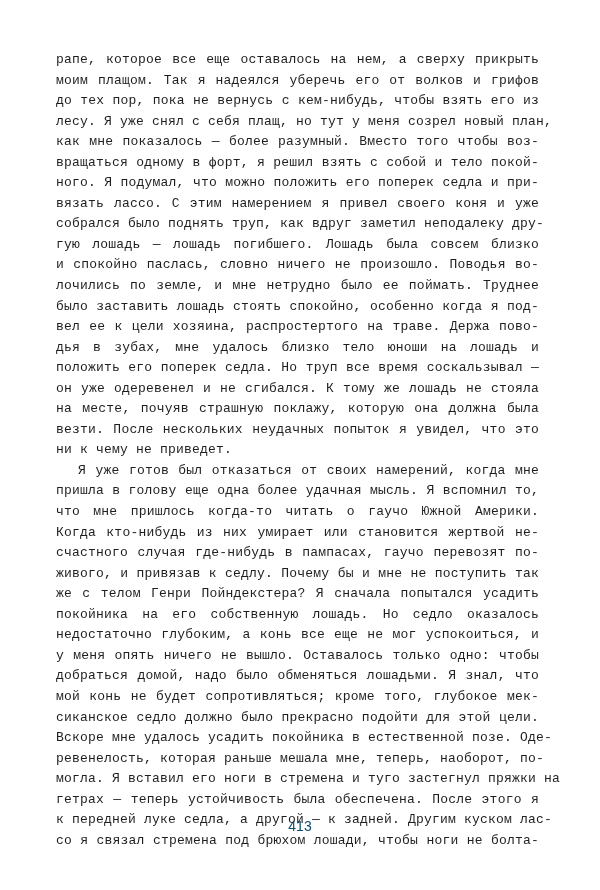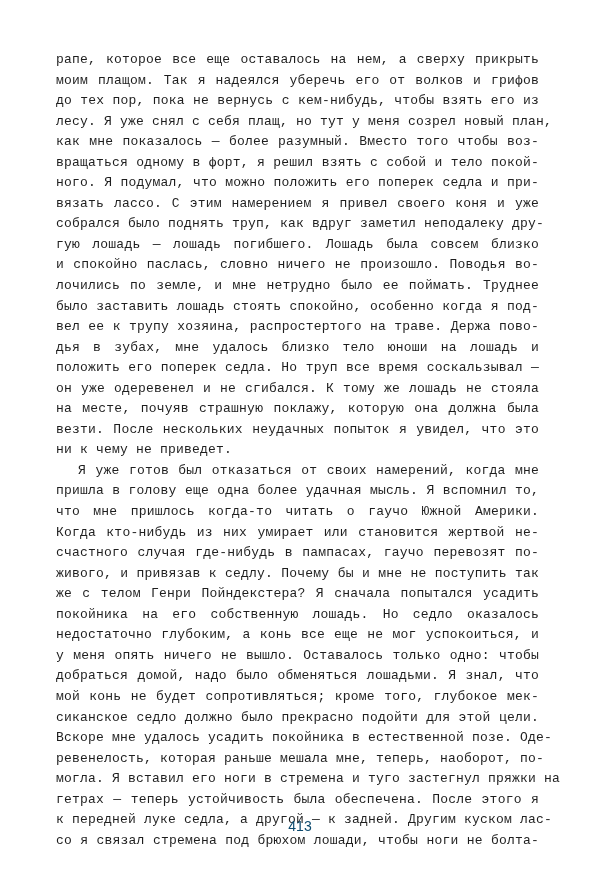--- a/index.html
+++ b/index.html
@@ -59,21 +59,21 @@
     <span class="line">лесу. Я уже снял с себя плащ, но тут у меня созрел новый план,</span>
     <span class="line">как мне показалось — более разумный. Вместо того чтобы воз-</span>
     <span class="line">вращаться одному в форт, я решил взять с собой и тело покой-</span>
     <span class="line">ного. Я подумал, что можно положить его поперек седла и при-</span>
     <span class="line">вязать лассо. С этим намерением я привел своего коня и уже</span>
     <span class="line">собрался было поднять труп, как вдруг заметил неподалеку дру-</span>
     <span class="line">гую лошадь — лошадь погибшего. Лошадь была совсем близко</span>
     <span class="line">и спокойно паслась, словно ничего не произошло. Поводья во-</span>
     <span class="line">лочились по земле, и мне нетрудно было ее поймать. Труднее</span>
     <span class="line">было заставить лошадь стоять спокойно, особенно когда я под-</span>
-    <span class="line">вел ее к трупу хозяина, распростертого на траве. Держа пово-</span>
+    <span class="line">вел ее к цели хозяина, распростертого на траве. Держа пово-</span>
     <span class="line">дья в зубах, мне удалось близко тело юноши на лошадь и</span>
     <span class="line">положить его поперек седла. Но труп все время соскальзывал —</span>
     <span class="line">он уже одеревенел и не сгибался. К тому же лошадь не стояла</span>
     <span class="line">на месте, почуяв страшную поклажу, которую она должна была</span>
     <span class="line">везти. После нескольких неудачных попыток я увидел, что это</span>
     <span class="line last">ни к чему не приведет.</span>
     <span class="line indent">Я уже готов был отказаться от своих намерений, когда мне</span>
     <span class="line">пришла в голову еще одна более удачная мысль. Я вспомнил то,</span>
     <span class="line">что мне пришлось когда-то читать о гаучо Южной Америки.</span>
     <span class="line">Когда кто-нибудь из них умирает или становится жертвой не-</span>

